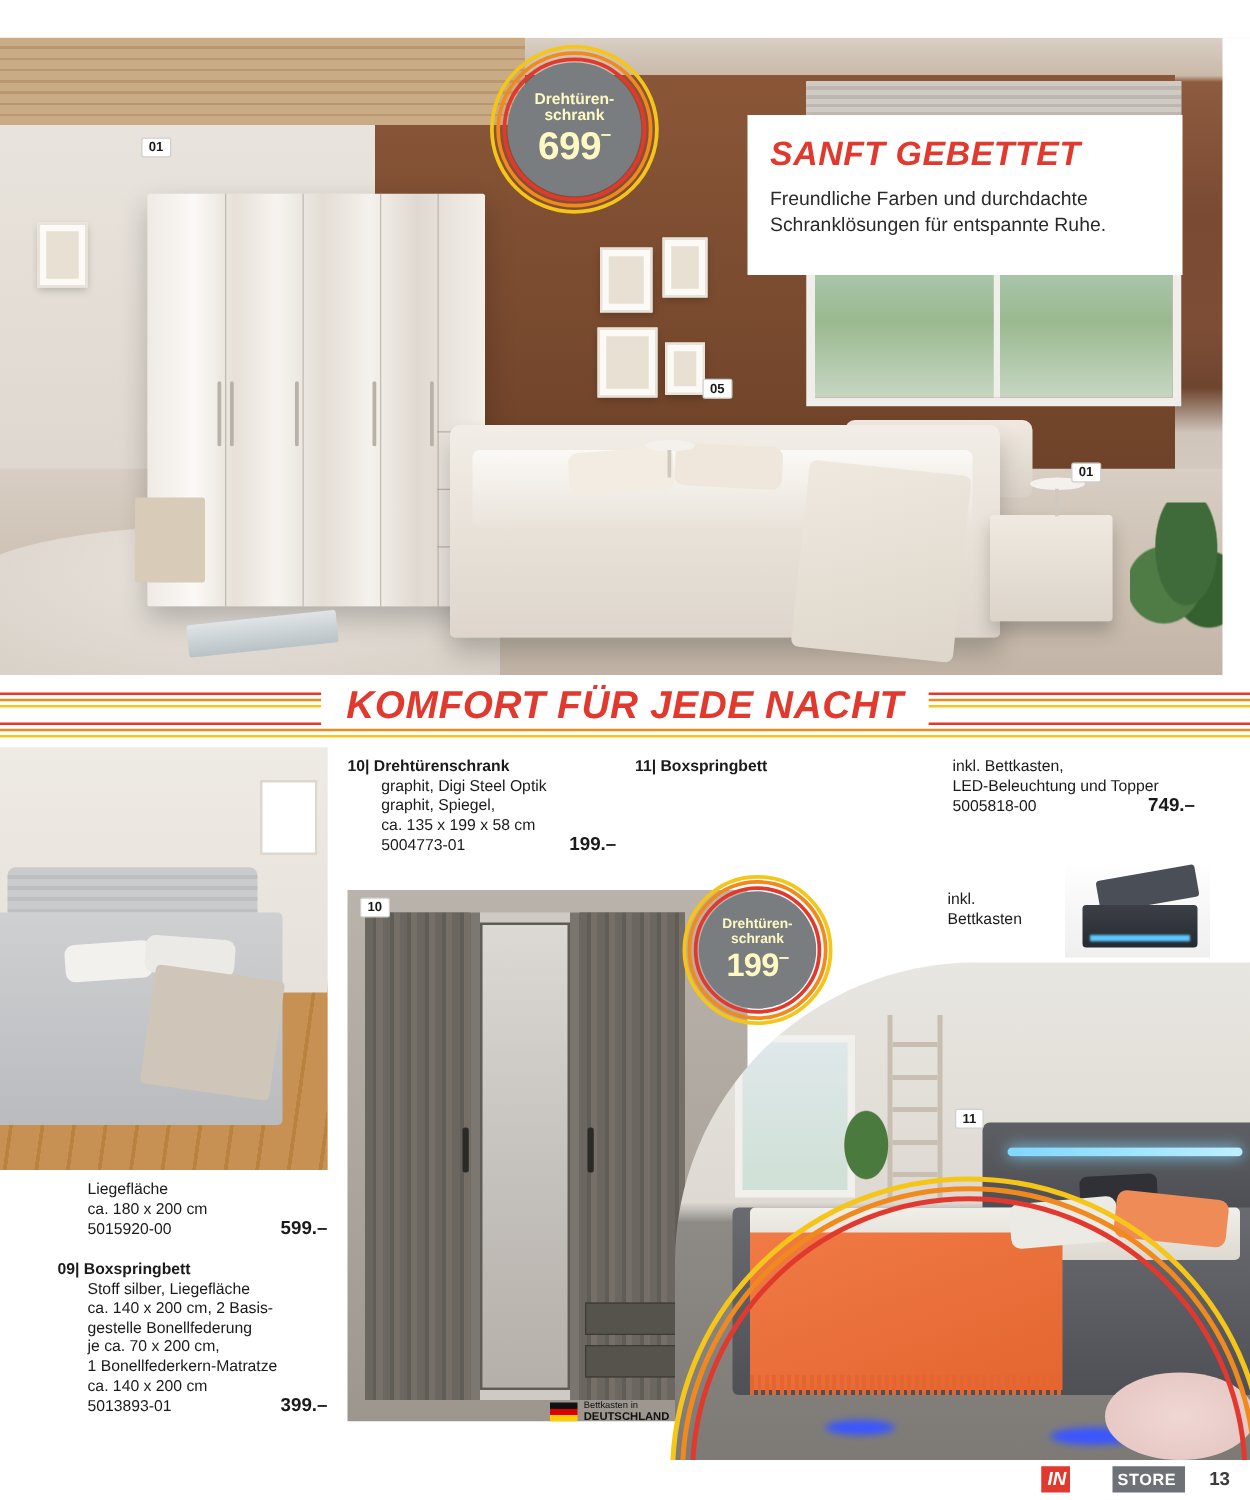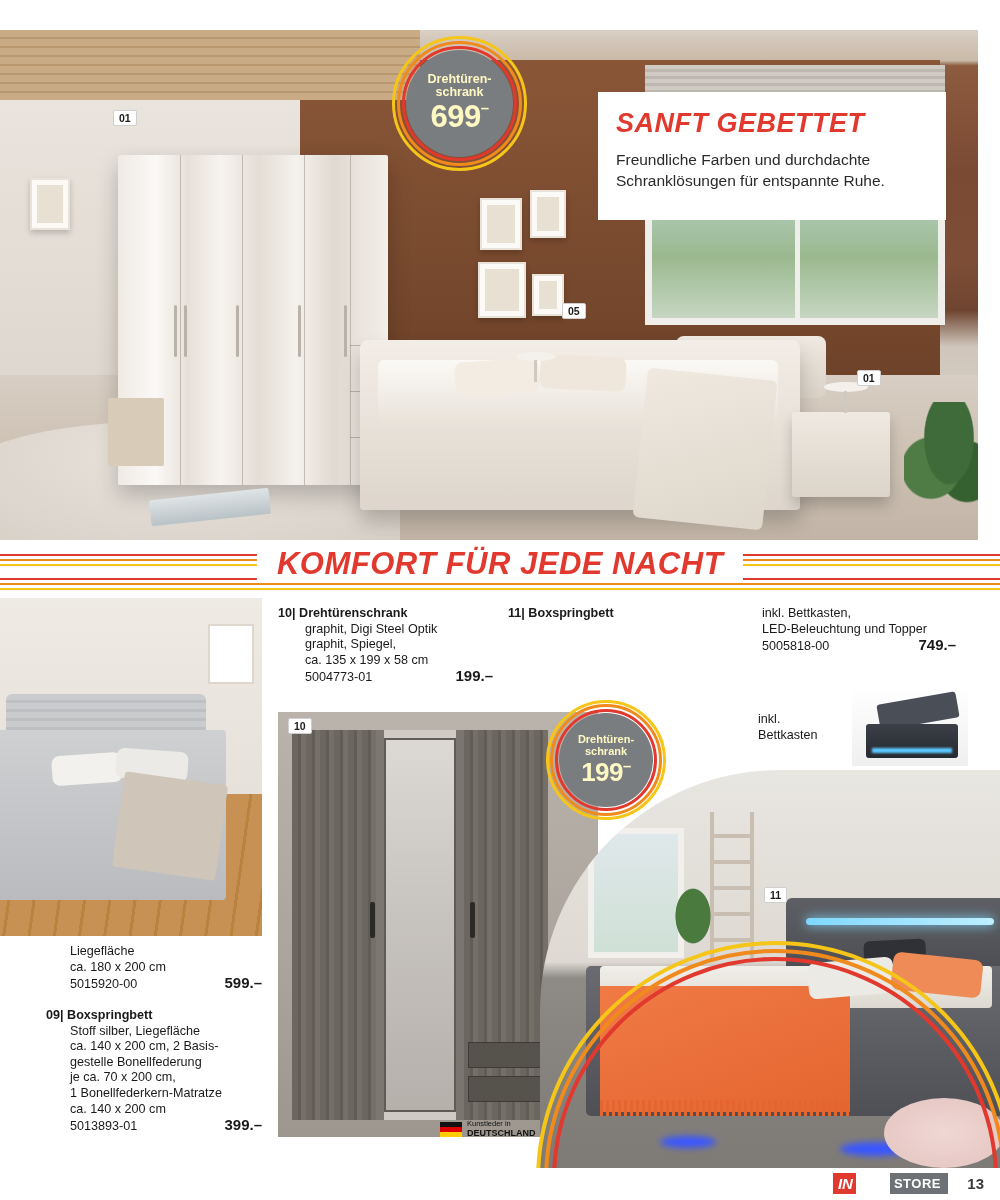--- a/index.html
+++ b/index.html
@@ -443,21 +443,21 @@
   <div class="pw-handle" style="left:192px; top:190px;"></div>
   <div class="pw-drawer" style="top:330px;"></div>
   <div class="pw-drawer" style="top:364px;"></div>
 </div>
 
 <div class="tag" style="left:288px;top:718px;">10</div>
 
 <div class="made-in">
   <div class="flag"></div>
   <div>
-    <div class="m1">Kunstleder in</div>
+    <div class="m1">Bettkasten in</div>
     <div class="m2">DEUTSCHLAND</div>
   </div>
 </div>
 
 <div class="circle-photo">
   <div class="cp-window"></div>
   <div class="cp-ladder"></div>
   <div class="cp-plant"></div>
   <div class="cp-head"></div>
   <div class="cp-led"></div>

